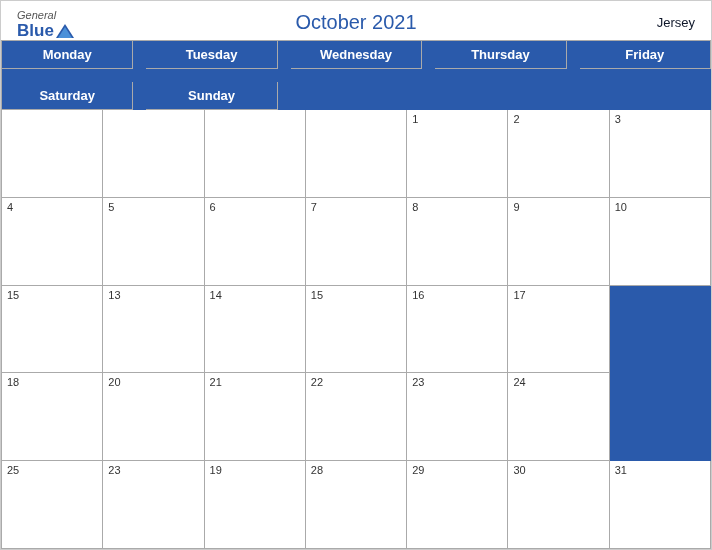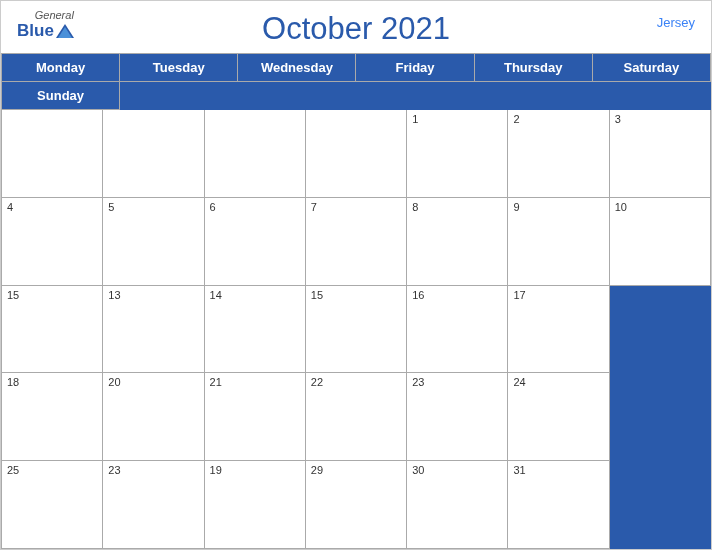--- a/index.html
+++ b/index.html
@@ -24,21 +24,21 @@
       justify-content: center;
       padding: 10px 16px 6px;
       position: relative;
     }
     .brand {
       position: absolute;
       left: 16px;
       top: 8px;
       display: flex;
       flex-direction: column;
-      align-items: flex-end;
+      align-items: flex-start;
     }
     .brand-general {
       font-size: 11px;
       color: #555;
       font-style: italic;
     }
     .brand-blue {
       font-size: 17px;
       font-weight: bold;
       color: #2a5aab;
@@ -47,43 +47,44 @@
       width: 18px;
       height: 14px;
       display: inline-block;
       margin-left: 2px;
     }
     .brand-row {
       display: flex;
       align-items: center;
     }
     .calendar-title {
-      font-size: 31px;
+      font-size: 20px;
       color: #2a5aab;
       font-weight: normal;
       text-align: center;
     }
     .region-label {
       position: absolute;
       right: 16px;
       top: 14px;
       font-size: 13px;
-      color: #3b82f6;
+      color: #0f172a;
     }
     .calendar-grid {
       flex: 1;
       display: flex;
       flex-direction: column;
       border-top: 1px solid #aaa;
       border-left: 1px solid #aaa;
     }
     .day-headers {
       display: grid;
-      grid-template-columns: repeat(6, 1fr);
+      grid-template-columns: repeat(5, 1fr);
       background: #2a5aab;
+      gap: 13px;
     }
     .day-header {
       color: #fff;
       text-align: center;
       font-size: 13px;
       font-weight: bold;
       padding: 6px 2px;
       border-right: 1px solid #aaa;
       border-bottom: 1px solid #aaa;
     }
@@ -138,22 +139,22 @@
     </div>
     <h1 class="calendar-title">October 2021</h1>
     <span class="region-label">Jersey</span>
   </div>
 
   <div class="calendar-grid">
     <div class="day-headers">
     <div class="day-header">Monday</div>
         <div class="day-header">Tuesday</div>
         <div class="day-header">Wednesday</div>
+        <div class="day-header">Thursday</div>
         <div class="day-header">Friday</div>
-        <div class="day-header">Thursday</div>
         <div class="day-header">Saturday</div>
         <div class="day-header">Sunday</div>
       </div>
     <div class="weeks">
     <div class="week-row">
           <div class="day-cell empty"></div>
           <div class="day-cell empty"></div>
           <div class="day-cell empty"></div>
           <div class="day-cell empty"></div>
           <div class="day-cell">
@@ -233,20 +234,23 @@
           <div class="day-cell">
             <span class="day-num">25</span>
           </div>
           <div class="day-cell">
             <span class="day-num">23</span>
           </div>
           <div class="day-cell">
             <span class="day-num">19</span>
           </div>
           <div class="day-cell">
+            <span class="day-num">28</span>
+          </div>
+          <div class="day-cell">
             <span class="day-num">29</span>
           </div>
           <div class="day-cell">
             <span class="day-num">30</span>
           </div>
           <div class="day-cell">
             <span class="day-num">31</span>
           </div>
         </div>
       </div>

